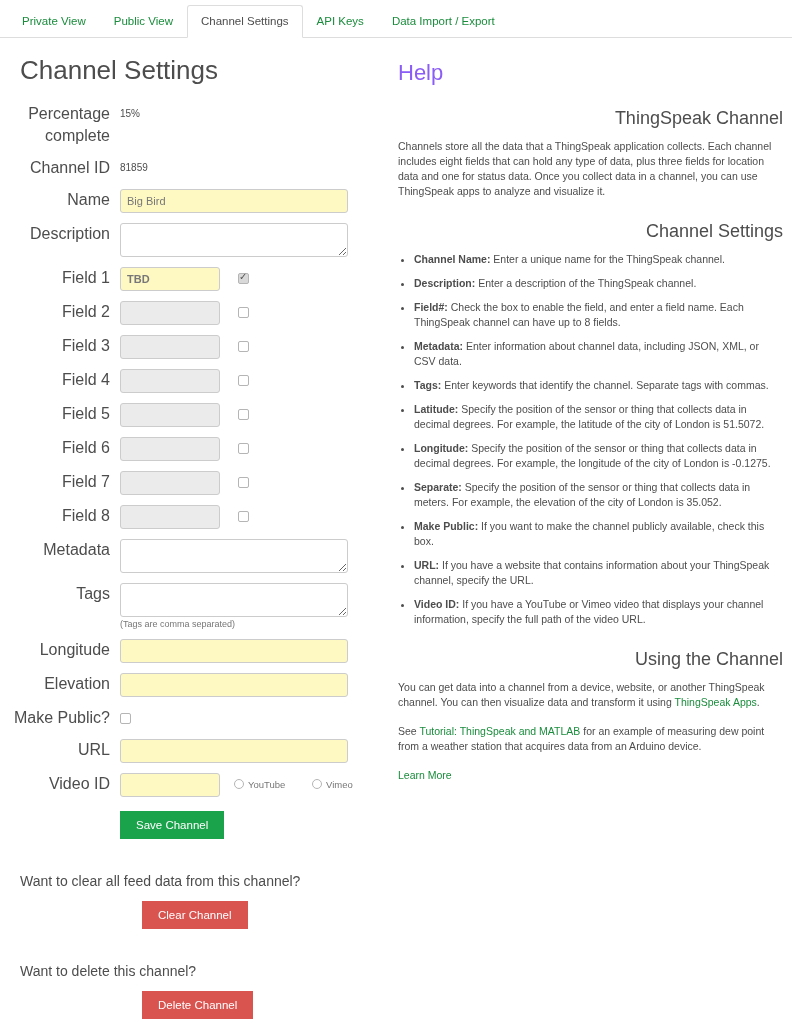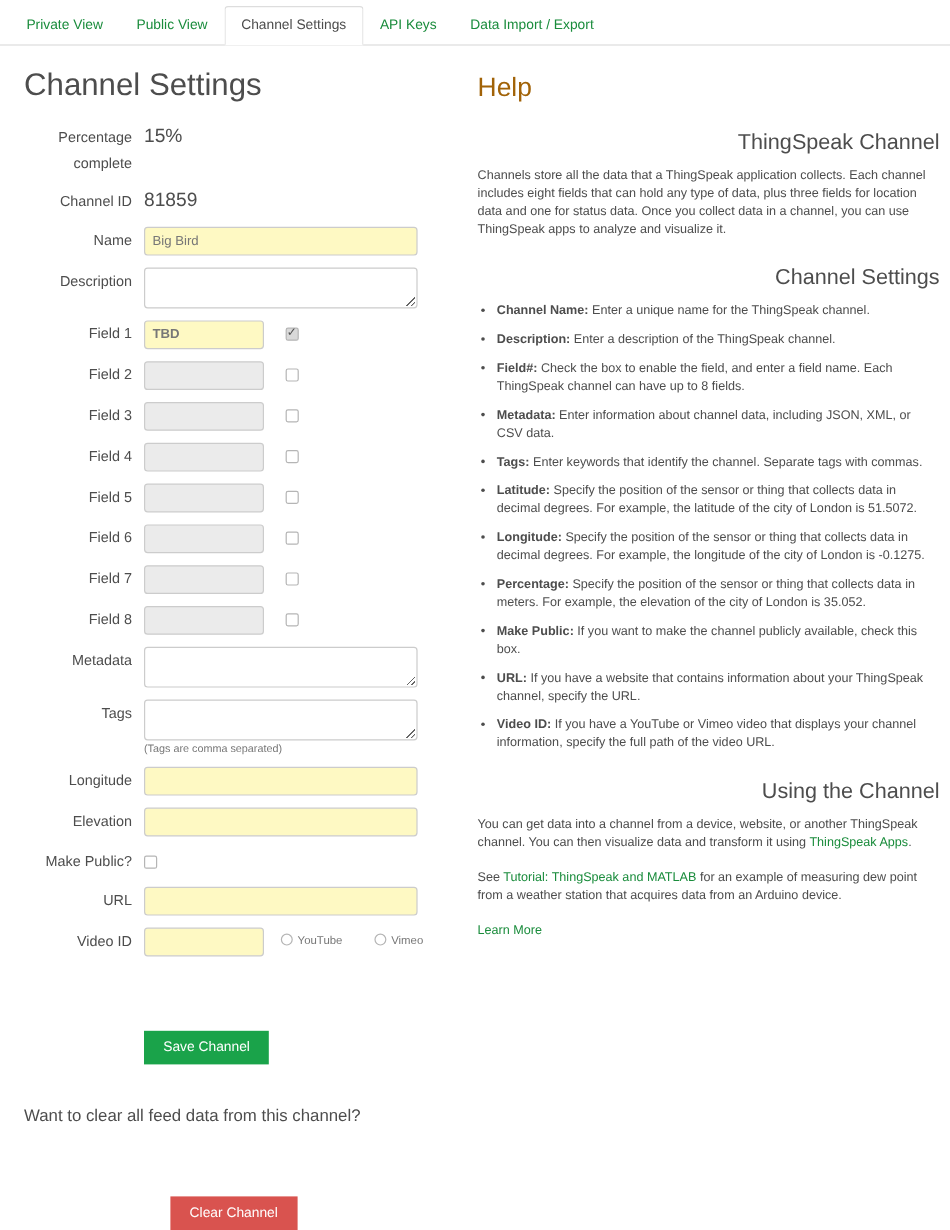--- a/index.html
+++ b/index.html
@@ -45,21 +45,21 @@
 
   h1.page-title {
     font-size: 26px; font-weight: normal; color: #4d4d4d;
     margin: 0 0 18px 20px; line-height: 30px;
   }
 
   
   .frow { display: flex; align-items: flex-start; margin-bottom: 10px; }
   .flabel {
     width: 120px; text-align: right; padding-right: 10px;
-    font-size: 12px; color: #4d4d4d; line-height: 22px;
+    font-size: 16px; color: #4d4d4d; line-height: 22px;
   }
   .fctl { flex: 1; display: flex; align-items: flex-start; }
 
   input.txt {
     border: 1px solid #cccccc;
     border-radius: 3px;
     height: 24px;
     font-size: 11px;
     color: #777;
     padding: 2px 6px;
@@ -91,52 +91,51 @@
     background: #fff;
     position: relative;
   }
   .cb:checked { background: #d9d9d9; }
   .cb:checked::after {
     content: "✓";
     position: absolute; left: 0px; top: -3px;
     font-size: 10px; color: #555;
   }
   .cb.plain { margin-left: 0; }
-  .static-val { font-size: 16px; line-height: 22px; color: #4d4d4d; }
+  .static-val { font-size: 10px; line-height: 22px; color: #4d4d4d; }
   .hint { font-size: 9px; color: #777; margin-top: 2px; }
 
   .radio {
     width: 10px; height: 10px;
     -webkit-appearance: none; appearance: none;
     border: 1px solid #b5b5b5; border-radius: 50%;
     background: #fff; margin: 0 4px 0 0; vertical-align: -1px;
   }
   .radio-grp { font-size: 9.5px; color: #777; line-height: 24px; margin-left: 14px; }
   .radio-grp span { margin-right: 12px; }
 
   
   .btn {
     display: inline-block;
     border: none; border-radius: 0;
     color: #fff; font-size: 11.5px;
     font-family: "Liberation Sans", sans-serif;
     cursor: pointer;
     text-align: center;
-    margin-top: 48px;
   }
   .btn-save { background: #1aa34a; padding: 8px 16px; }
   .btn-clear { background: #d9534f; padding: 8px 16px; }
   .btn-delete { background: #d9534f; padding: 8px 16px; }
 
   .danger-block { margin: 34px 0 0 20px; }
   .danger-q { font-size: 14px; color: #4d4d4d; margin-bottom: 12px; }
   .danger-btn-wrap { margin-left: 122px; }
 
   
-  h2.help-title { font-size: 22px; font-weight: normal; color: #a16207; margin: 0 0 22px 0; }
+  h2.help-title { font-size: 22px; font-weight: normal; color: #8b5cf6; margin: 0 0 22px 0; }
   h3.help-h { font-size: 18px; font-weight: normal; color: #4d4d4d; margin: 0 0 10px 0; text-align: right; }
   h3.help-h.sp { margin-top: 22px; }
   p.help-p { font-size: 10.5px; line-height: 15px; color: #4d4d4d; margin: 0 0 14px 0; }
   ul.help-list { margin: 0 0 6px 0; padding-left: 16px; }
   ul.help-list li { font-size: 10.5px; line-height: 15px; color: #4d4d4d; margin-bottom: 9px; }
   ul.help-list li b { font-weight: bold; }
   a.lnk { color: #1a8c3c; text-decoration: none; }
 </style>
 </head>
 <body>
@@ -322,21 +321,21 @@
 
     <h3 class="help-h sp">Channel Settings</h3>
     <ul class="help-list">
       <li><b>Channel Name:</b><span> Enter a unique name for the ThingSpeak channel.</span></li>
       <li><b>Description:</b><span> Enter a description of the ThingSpeak channel.</span></li>
       <li><b>Field#:</b><span> Check the box to enable the field, and enter a field name. Each ThingSpeak channel can have up to 8 fields.</span></li>
       <li><b>Metadata:</b><span> Enter information about channel data, including JSON, XML, or CSV data.</span></li>
       <li><b>Tags:</b><span> Enter keywords that identify the channel. Separate tags with commas.</span></li>
       <li><b>Latitude:</b><span> Specify the position of the sensor or thing that collects data in decimal degrees. For example, the latitude of the city of London is 51.5072.</span></li>
       <li><b>Longitude:</b><span> Specify the position of the sensor or thing that collects data in decimal degrees. For example, the longitude of the city of London is -0.1275.</span></li>
-      <li><b>Percentage:</b><span> Specify the position of the sensor or thing that collects data in meters. For example, the elevation of the city of London is 35.052.</span></li>
+      <li><b>Separate:</b><span> Specify the position of the sensor or thing that collects data in meters. For example, the elevation of the city of London is 35.052.</span></li>
       <li><b>Make Public:</b><span> If you want to make the channel publicly available, check this box.</span></li>
       <li><b>URL:</b><span> If you have a website that contains information about your ThingSpeak channel, specify the URL.</span></li>
       <li><b>Video ID:</b><span> If you have a YouTube or Vimeo video that displays your channel information, specify the full path of the video URL.</span></li>
     </ul>
 
     <h3 class="help-h sp">Using the Channel</h3>
     <p class="help-p"><span>You can get data into a channel from a device, website, or another ThingSpeak channel. You can then visualize data and transform it using </span><a class="lnk" href="#">ThingSpeak Apps</a><span>.</span></p>
 
     <p class="help-p"><span>See </span><a class="lnk" href="#">Tutorial: ThingSpeak and MATLAB</a><span> for an example of measuring dew point from a weather station that acquires data from an Arduino device.</span></p>
 

